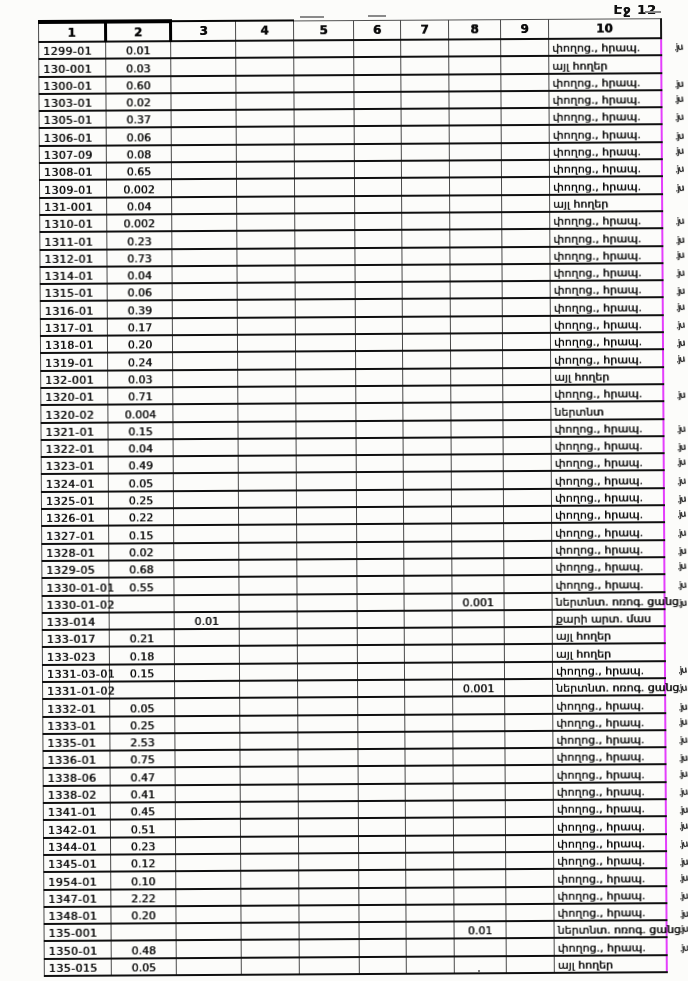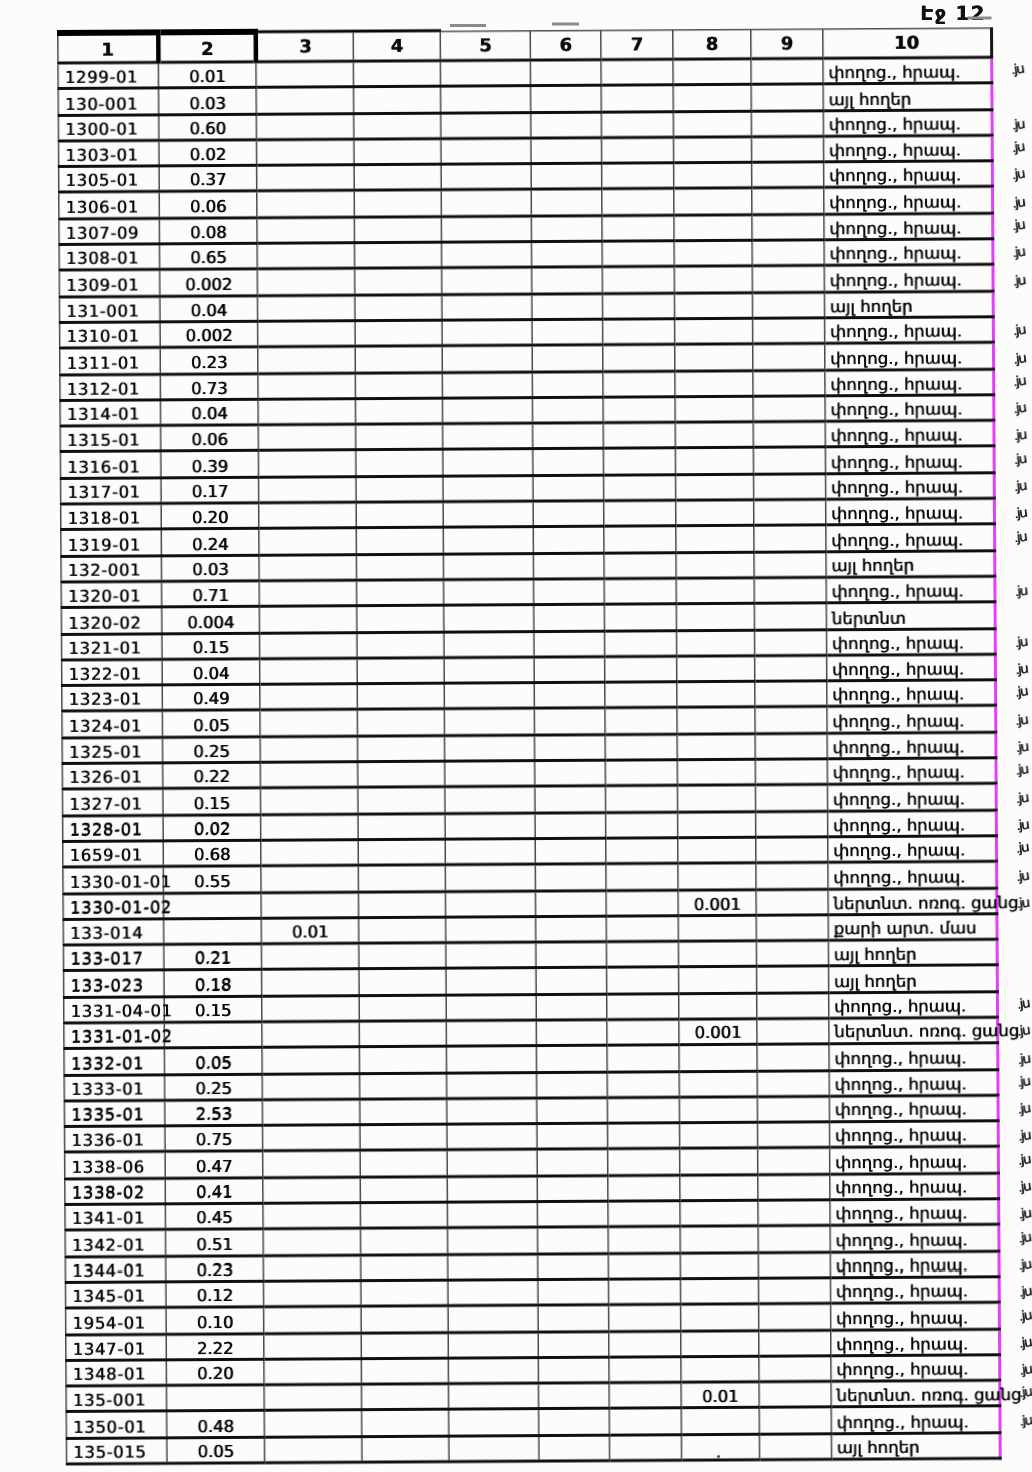--- a/index.html
+++ b/index.html
@@ -448,21 +448,21 @@
           <td class="val"></td>
           <td></td>
           <td></td>
           <td></td>
           <td></td>
           <td class="val"></td>
           <td></td>
           <td class="use">փողոց., հրապ.<span class="mark" style="transform: rotate(-7deg) translateY(1px);">.ju</span></td>
         </tr>
         <tr>
-          <td class="code">1659-01</td>
+          <td class="code">1329-05</td>
           <td class="val">0.68</td>
           <td class="val"></td>
           <td></td>
           <td></td>
           <td></td>
           <td></td>
           <td class="val"></td>
           <td></td>
           <td class="use">փողոց., հրապ.<span class="mark" style="transform: rotate(-7deg) translateY(-1px);">.ju</span></td>
         </tr>
@@ -520,21 +520,21 @@
           <td class="val"></td>
           <td></td>
           <td></td>
           <td></td>
           <td></td>
           <td class="val"></td>
           <td></td>
           <td class="use">այլ հողեր</td>
         </tr>
         <tr>
-          <td class="code">1331-04-01</td>
+          <td class="code">1331-03-01</td>
           <td class="val">0.15</td>
           <td class="val"></td>
           <td></td>
           <td></td>
           <td></td>
           <td></td>
           <td class="val"></td>
           <td></td>
           <td class="use">փողոց., հրապ.<span class="mark" style="transform: rotate(-7deg) translateY(-1px);">.ju</span></td>
         </tr>

